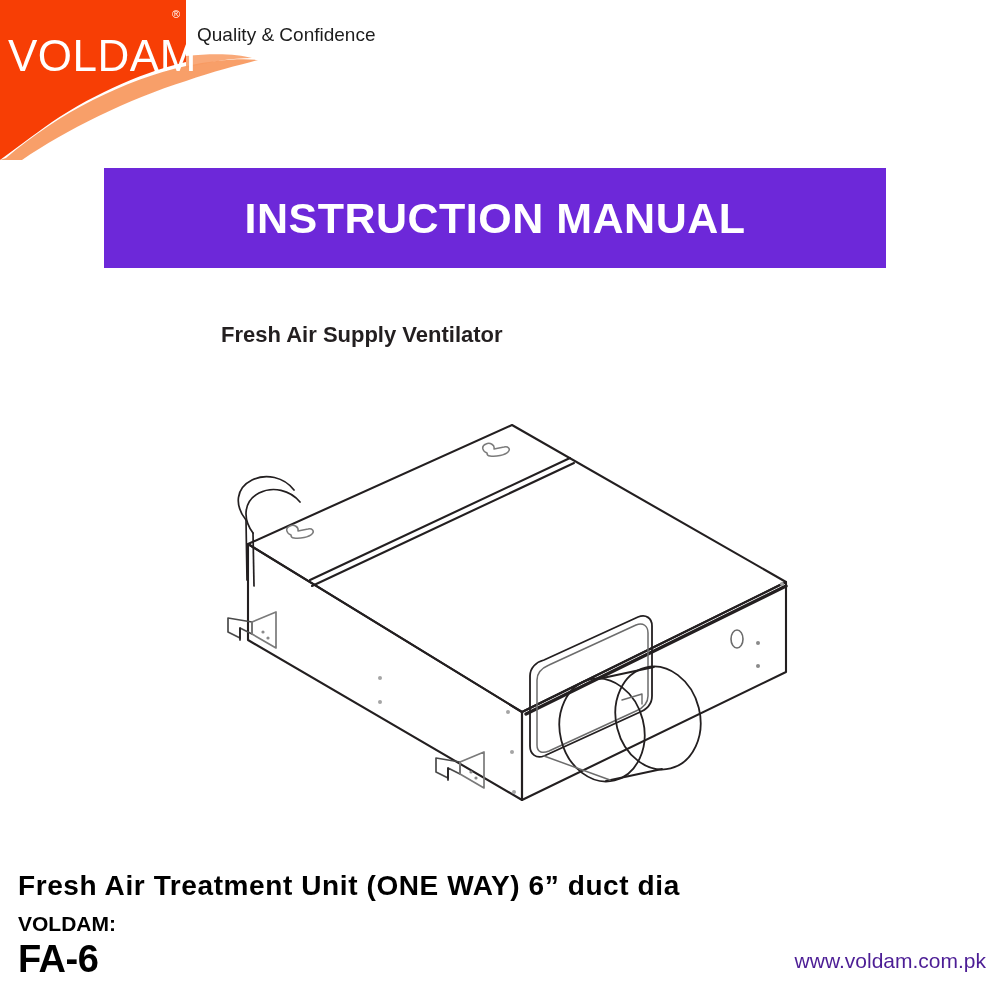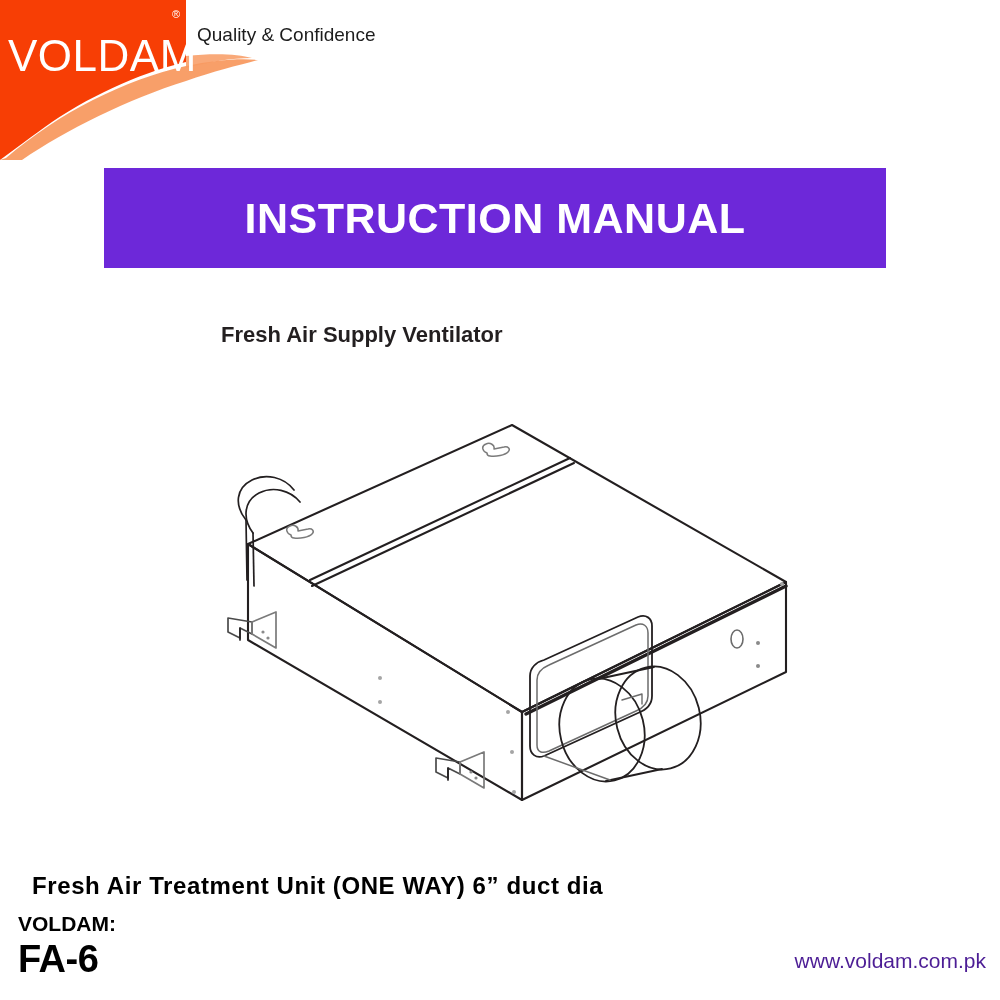--- a/index.html
+++ b/index.html
@@ -111,26 +111,25 @@
     height: 420px;
   }
 
   
   #footer-headline {
     position: absolute;
     left: 18px;
     top: 866px;
     font-family: "Liberation Sans", sans-serif;
     font-weight: bold;
-    font-size: 24px;
+    font-size: 28px;
     line-height: 40px;
     letter-spacing: 0.6px;
     color: #000000;
     white-space: nowrap;
-    margin-left: 14px;
   }
   #model-label {
     position: absolute;
     left: 18px;
     top: 912px;
     font-family: "Liberation Sans", sans-serif;
     font-weight: bold;
     font-size: 21px;
     line-height: 24px;
     color: #000000;

